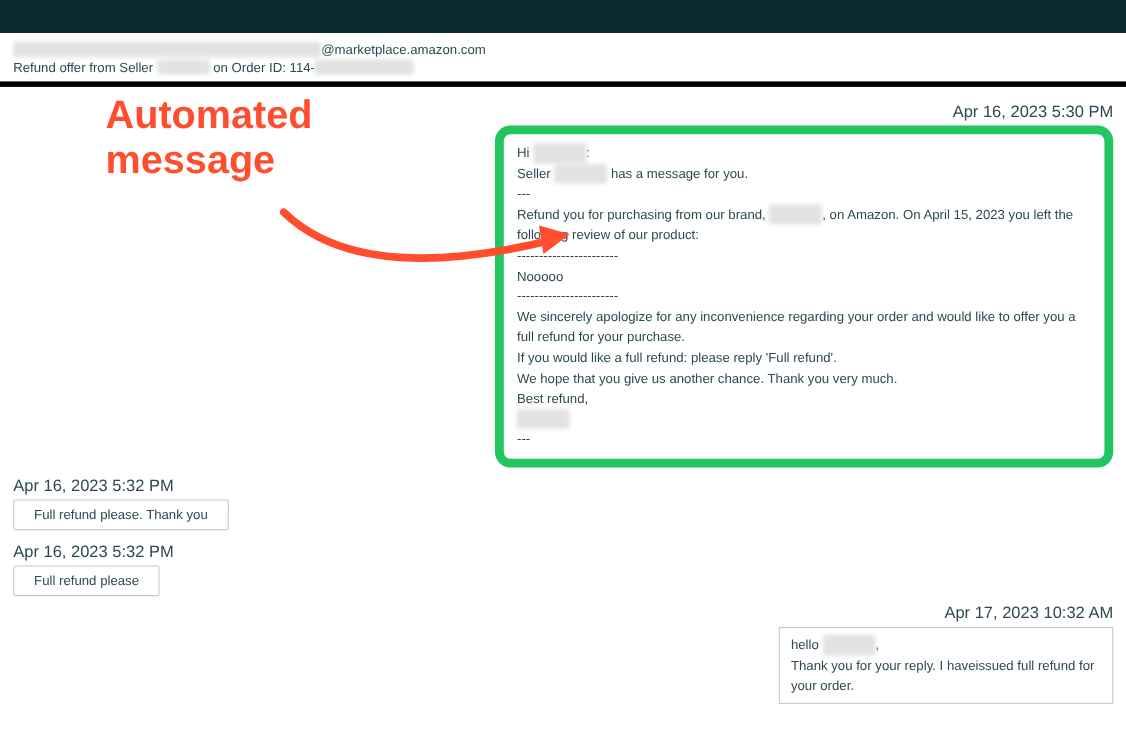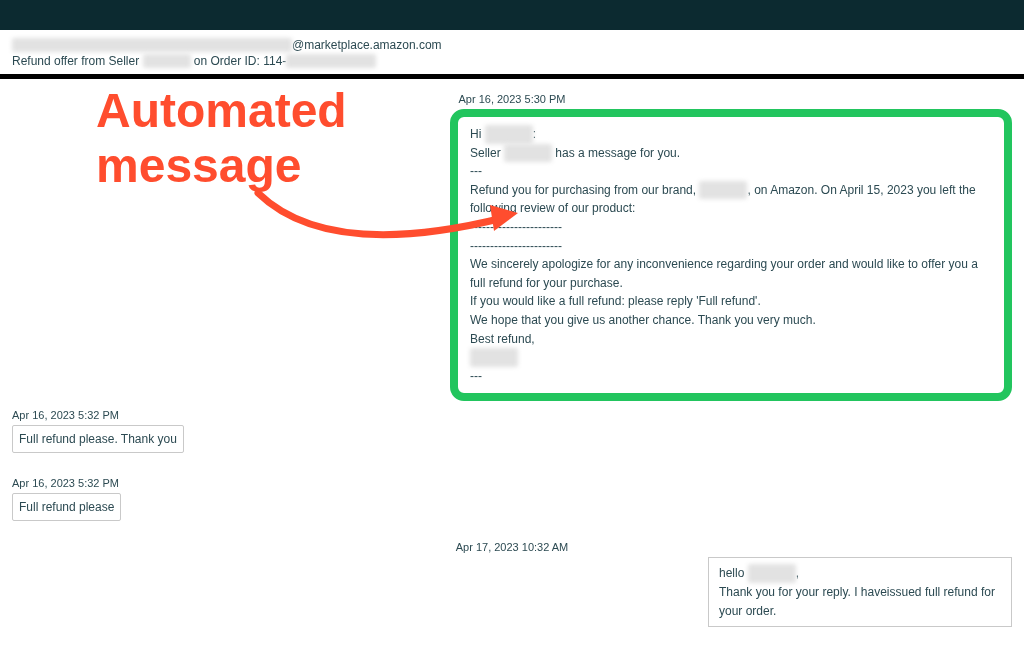--- a/index.html
+++ b/index.html
@@ -3,29 +3,29 @@
 <meta charset="utf-8">
 <style>
   * { box-sizing: border-box; margin: 0; padding: 0; }
   html, body { width: 1024px; height: 665px; font-family: Arial, Helvetica, sans-serif; font-size: 12px; color: #2c4a52; background: #fff; overflow: hidden; }
   .topbar { height: 30px; background: #0c2a30; }
   .email-header { padding: 8px 12px 6px 12px; border-bottom: 5px solid #000000; }
   .email-from { color: #2c4a52; margin-bottom: 2px; }
   .email-subject { color: #2c4a52; }
   .blur { display: inline-block; background: #e2e2e2; color: transparent; border-radius: 2px; filter: blur(2px); -webkit-filter: blur(2px); user-select: none; }
   .thread { position: relative; padding: 10px 12px 4px 12px; }
-  .ts-right { text-align: center; font-size: 11px; color: #2c4a52; margin-bottom: 4px; margin-top: 4px; }
-  .ts-left { text-align: left; font-size: 11px; color: #2c4a52; margin: 8px 0 4px 0; }
+  .ts-right { text-align: right; font-size: 15px; color: #2c4a52; margin-bottom: 4px; margin-top: 4px; }
+  .ts-left { text-align: left; font-size: 15px; color: #2c4a52; margin: 8px 0 4px 0; }
   .bubble-right { margin-left: 438px; border: 8px solid #22c55e; border-radius: 14px; padding: 8px 12px 8px 12px; line-height: 1.55; color: #2c4a52; }
-  .bubble-left { display: inline-block; border: 1px solid #c9c9c9; background: #fff; padding: 6px 6px; border-radius: 2px; color: #2c4a52; margin-bottom: 16px; }
+  .bubble-left { display: inline-block; border: 1px solid #c9c9c9; background: #fff; padding: 6px 18px; border-radius: 2px; color: #2c4a52; margin-bottom: 3px; }
   .reply-box { margin-left: auto; width: 304px; border: 1px solid #c9c9c9; padding: 6px 10px; line-height: 1.55; color: #2c4a52; }
   .emoji { font-size: 12px; }
   
   .anno { position: absolute; left: 96px; top: 4px; width: 340px; pointer-events: none; }
-  .anno-text { color: #ff4d2e; font-weight: 800; font-size: 48px; line-height: 1.15; font-family: Arial, Helvetica, sans-serif; }
+  .anno-text { color: #ff4d2e; font-weight: 800; font-size: 36px; line-height: 1.15; font-family: Arial, Helvetica, sans-serif; }
   .anno-arrow { position: absolute; left: 152px; top: 100px; }
 </style>
 </head>
 <body>
 
 <div class="topbar"></div>
 
 <div class="email-header">
   <div class="email-from">
     <span class="blur">xxxxxxxx xxxxxxxxxxxx xxxxxxxxxxxxxxxxx xxxxxxxx</span><span>@marketplace.amazon.com</span>
@@ -48,20 +48,21 @@
   </div>
 
   
   <div class="ts-right">Apr 16, 2023 5:30 PM</div>
   <div class="bubble-right">
     <div><span>Hi </span><span class="blur">xxxxxxxx</span><span>:</span></div>
     <div><span>Seller </span><span class="blur">xxxxxxxx</span><span> has a message for you.</span></div>
     <div>---</div>
     <div><span>Refund you for purchasing from our brand, </span><span class="blur">xxxxxxxx</span><span>, on Amazon. On April 15, 2023 you left the following review of our product:</span></div>
     <div>-----------------------</div>
+    <div>Nooooo</div>
     <div>-----------------------</div>
     <div>We sincerely apologize for any inconvenience regarding your order and would like to offer you a full refund for your purchase.</div>
     <div>If you would like a full refund: please reply 'Full refund'.</div>
     <div>We hope that you give us another chance. Thank you very much.</div>
     <div>Best refund,</div>
     <div><span class="blur">xxxxxxxx</span></div>
     <div>---</div>
   </div>
 
   

